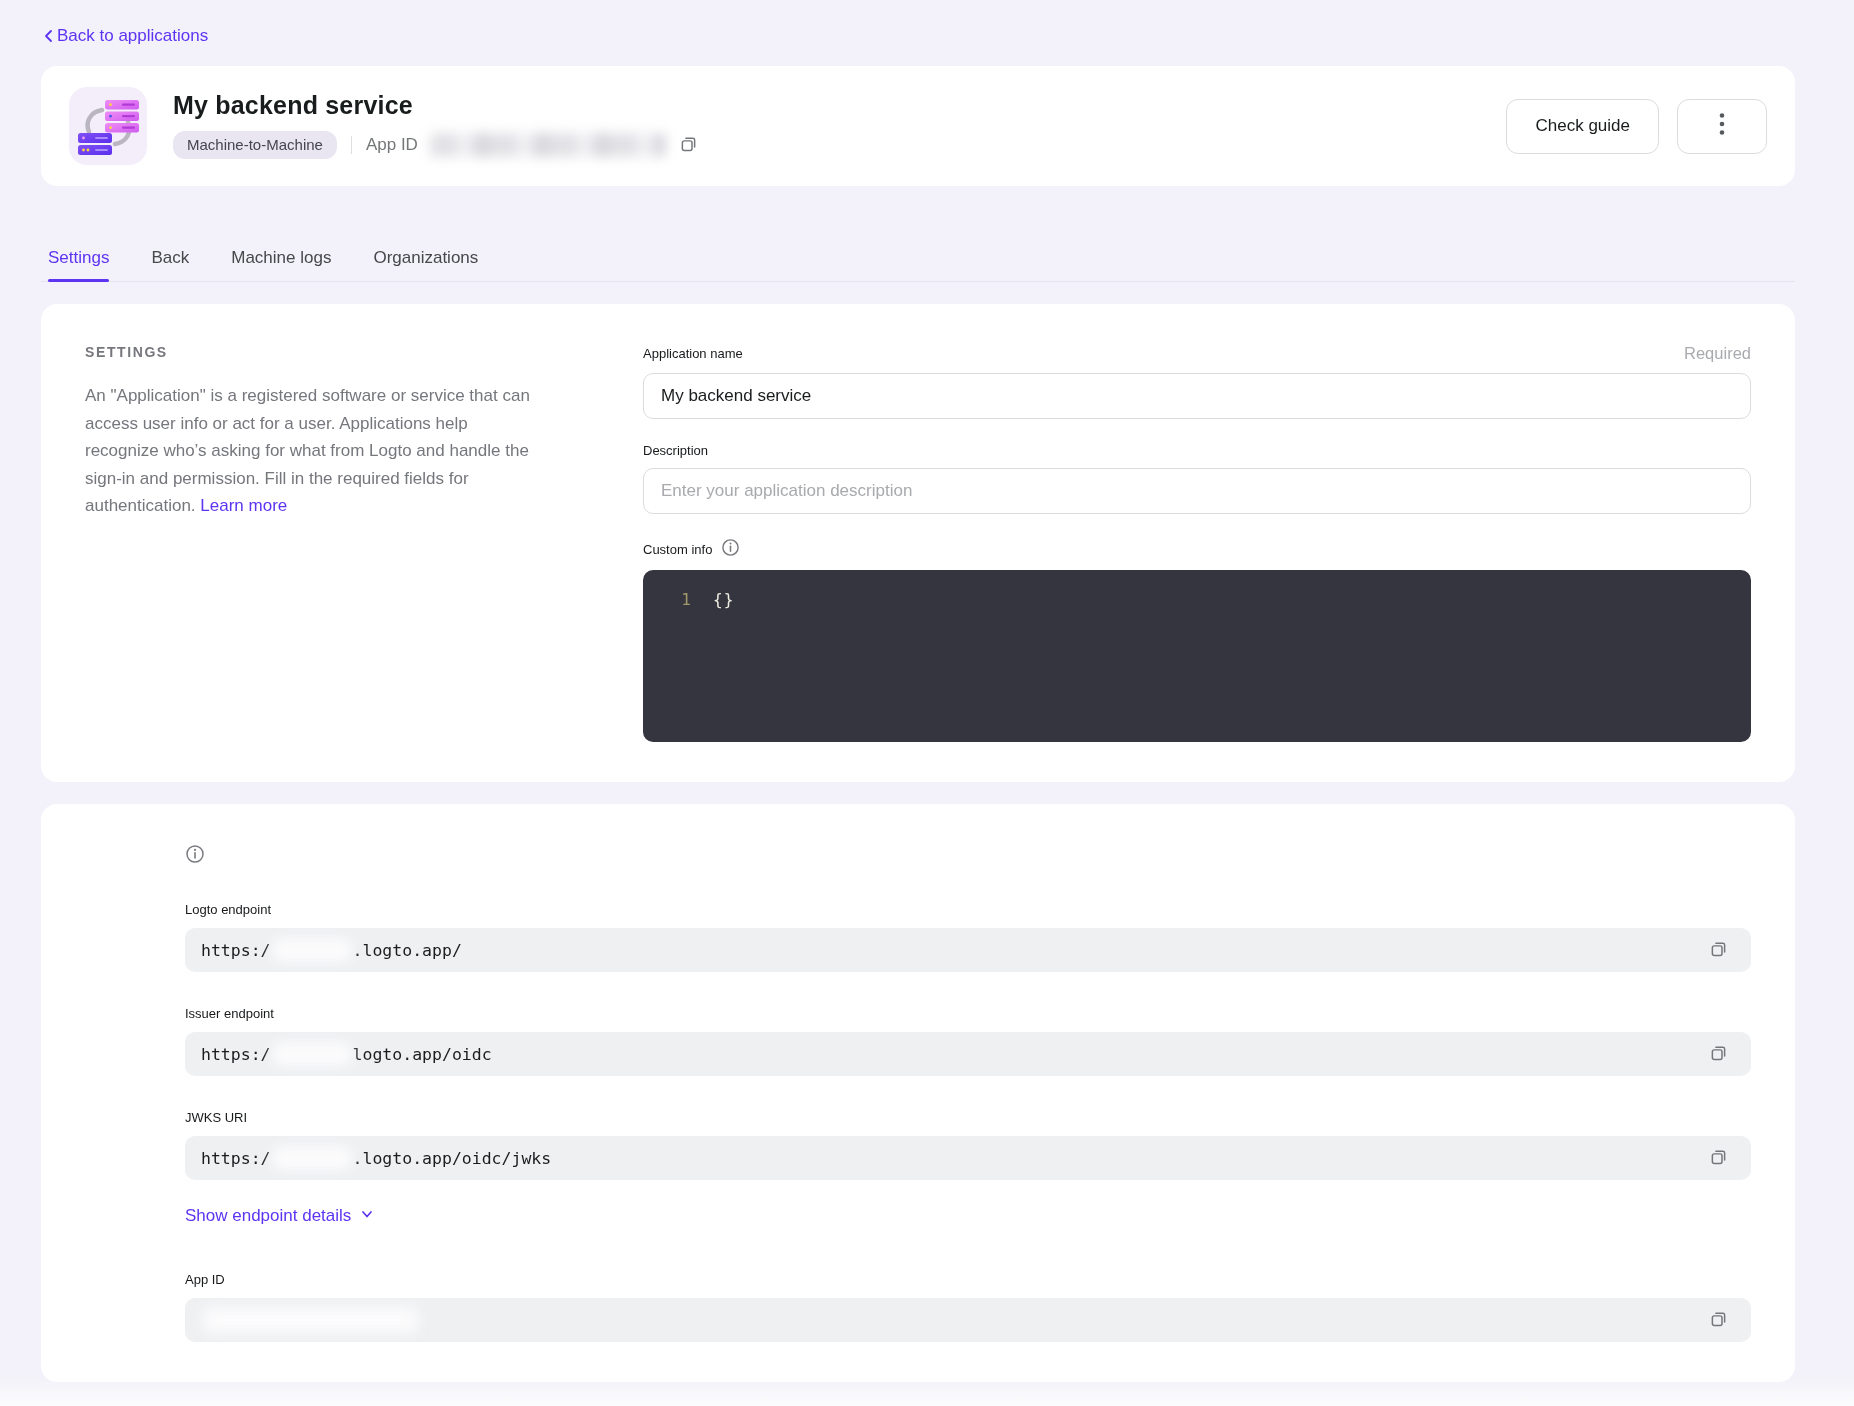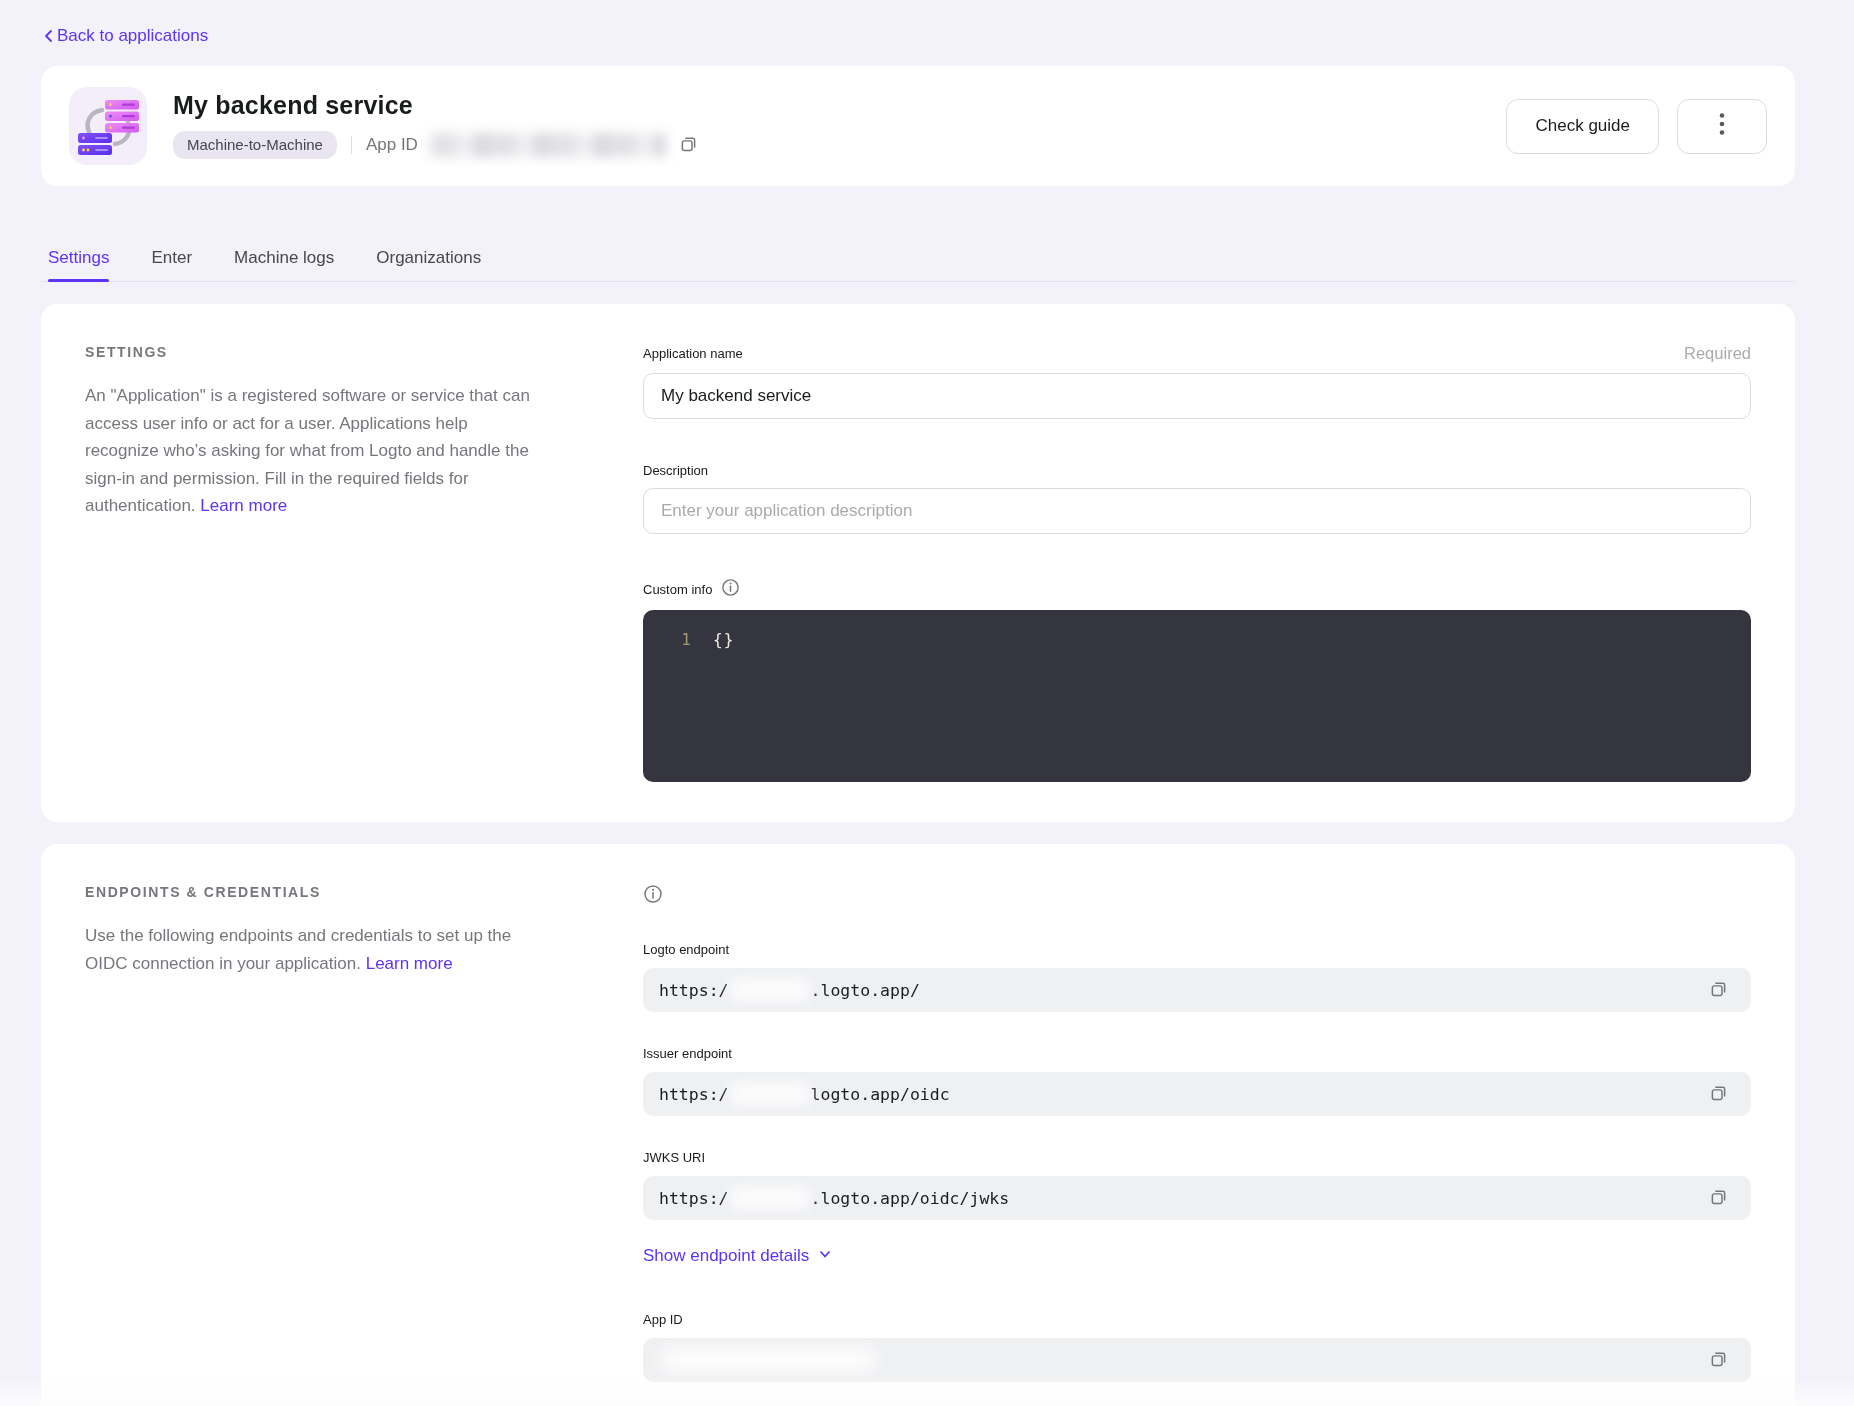--- a/index.html
+++ b/index.html
@@ -62,21 +62,21 @@
 
   
   .section-card{margin-top:22px;padding:40px 44px;display:flex;align-items:flex-start;}
   .col-left{width:458px;flex:none;}
   .sec-heading{font-size:14px;font-weight:700;letter-spacing:1.6px;color:#75777c;}
   .sec-desc{margin-top:22px;font-size:17px;line-height:1.62;color:#75777c;}
   .learn-more{color:var(--accent);text-decoration:none;cursor:pointer;}
   .col-right{flex:1;margin-left:100px;}
 
   
-  .field-group{margin-top:44px;}
+  .field-group{margin-top:24px;}
   .field-group:first-child{margin-top:0;}
   .label-row{display:flex;align-items:center;justify-content:space-between;}
   .field-label{font-size:13px;font-weight:500;color:#17191b;display:inline-flex;
     align-items:center;gap:9px;}
   .required{font-size:16.5px;color:var(--text3);}
   .text-input{margin-top:10px;width:100%;height:46px;border:1px solid var(--border);
     border-radius:10px;padding:0 17px;font-family:"Liberation Sans",sans-serif;
     font-size:17px;color:var(--text);outline:none;background:#fff;}
   .text-input::placeholder{color:var(--text3);}
 
@@ -195,21 +195,21 @@
     </div>
   </section>
 
   
   <nav class="tabs">
     <div class="tab active">
       <span>Settings</span>
       <div class="tab-indicator"></div>
     </div>
     <div class="tab">
-      <span>Enter</span>
+      <span>Back</span>
     </div>
     <div class="tab">
       <span>Machine logs</span>
     </div>
     <div class="tab">
       <span>Organizations</span>
     </div>
   </nav>
 
   
@@ -257,27 +257,20 @@
             <span class="code-text">{}</span>
           </div>
         </div>
       </div>
 
     </div>
   </section>
 
   
   <section class="card section-card">
-    <div class="col-left">
-      <div class="sec-heading">ENDPOINTS &amp; CREDENTIALS</div>
-      <p class="sec-desc">
-        <span>Use the following endpoints and credentials to set up the OIDC connection in your application.</span>
-        <a class="learn-more">Learn more</a>
-      </p>
-    </div>
     <div class="col-right">
 
       <div class="domain-row">
         <span>
           <svg width="20" height="20" viewBox="0 0 20 20" fill="none">
             <circle cx="10" cy="10" r="8" stroke="#787a7e" stroke-width="1.5"></circle>
             <circle cx="10" cy="5.9" r="1.05" fill="#787a7e"></circle>
             <path d="M10 8.8 V 14" stroke="#787a7e" stroke-width="1.6" stroke-linecap="round"></path>
           </svg>
         </span>

